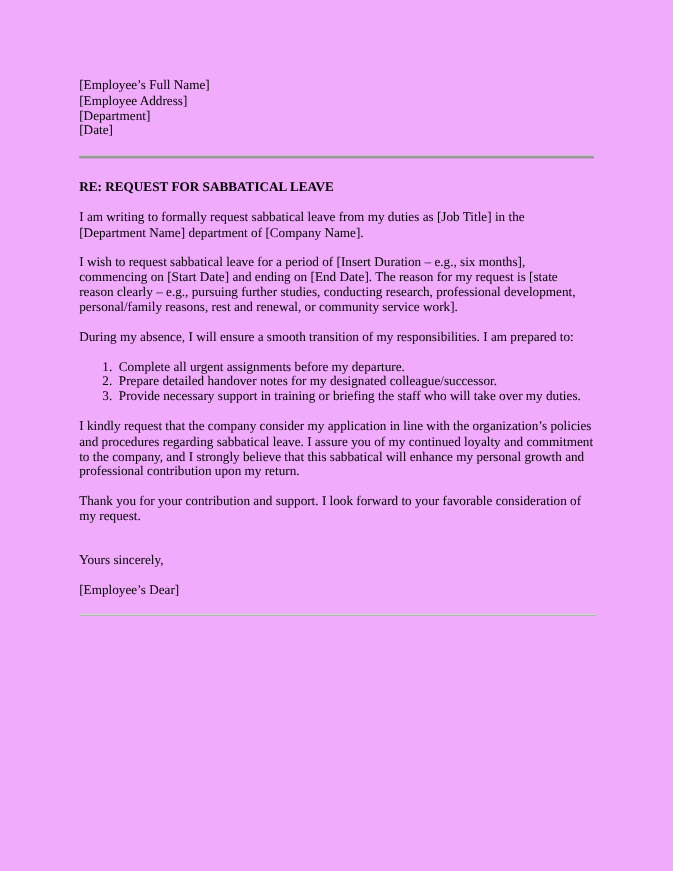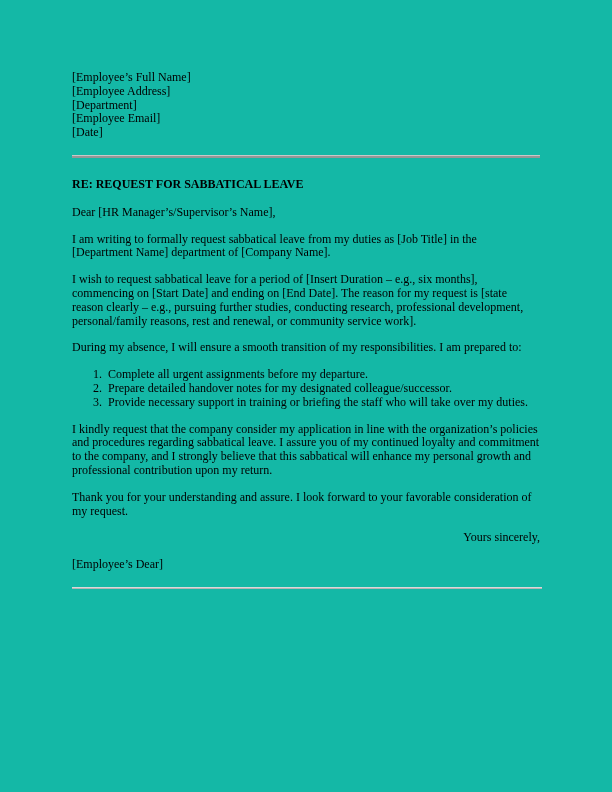--- a/index.html
+++ b/index.html
@@ -5,21 +5,21 @@
   html, body {
     margin: 0;
     padding: 0;
     background: #ffffff;
   }
   .page {
     position: relative;
     width: 612px;
     height: 792px;
     box-sizing: border-box;
-    background: #14b8a6;
+    background: #f0abfc;
     padding: 71px 72px 0 72px;
     font-family: "Liberation Serif", "DejaVu Serif", serif;
     font-size: 12px;
     line-height: 13.8px;
     color: #000000;
     overflow: hidden;
   }
   .address-block { margin: 0; }
   .address-line { white-space: pre; }
   .recipient-block { margin-top: 20px; }
@@ -49,42 +49,40 @@
   }
   .list { margin-top: 13px; }
   .list-item {
     display: flex;
     margin-left: 21px;
   }
   .list-marker {
     flex: 0 0 15px;
   }
   .list-text { flex: 1 1 auto; white-space: nowrap; }
-  .closing { margin-top: 13px; text-align: right; }
+  .closing { margin-top: 26px; }
   .signature-block { margin-top: 13px; }
 </style>
 </head>
 <body>
 
 <div class="page">
 
   <div class="address-block">
     <div class="address-line">[Employee’s Full Name]</div>
     <div class="address-line">[Employee Address]</div>
     <div class="address-line">[Department]</div>
-    <div class="address-line">[Employee Email]</div>
     <div class="address-line">[Date]</div>
   </div>
 
 
   <div class="divider-top"></div>
 
   <div class="subject">RE: REQUEST FOR SABBATICAL LEAVE</div>
 
-  <div class="salutation">Dear [HR Manager’s/Supervisor’s Name],</div>
 
   <div class="para">I am writing to formally request sabbatical leave from my duties as [Job Title] in the
 [Department Name] department of [Company Name].</div>
 
   <div class="para">I wish to request sabbatical leave for a period of [Insert Duration – e.g., six months],
 commencing on [Start Date] and ending on [End Date]. The reason for my request is [state
 reason clearly – e.g., pursuing further studies, conducting research, professional development,
 personal/family reasons, rest and renewal, or community service work].</div>
 
   <div class="para">During my absence, I will ensure a smooth transition of my responsibilities. I am prepared to:</div>
@@ -102,21 +100,21 @@
       <span class="list-marker">3.</span>
       <span class="list-text">Provide necessary support in training or briefing the staff who will take over my duties.</span>
     </div>
   </div>
 
   <div class="para">I kindly request that the company consider my application in line with the organization’s policies
 and procedures regarding sabbatical leave. I assure you of my continued loyalty and commitment
 to the company, and I strongly believe that this sabbatical will enhance my personal growth and
 professional contribution upon my return.</div>
 
-  <div class="para">Thank you for your understanding and assure. I look forward to your favorable consideration of
+  <div class="para">Thank you for your contribution and support. I look forward to your favorable consideration of
 my request.</div>
 
   <div class="closing">Yours sincerely,</div>
 
   <div class="signature-block">
     <div class="address-line">[Employee’s Dear]</div>
   </div>
 
   <div class="divider-bottom"></div>
 

